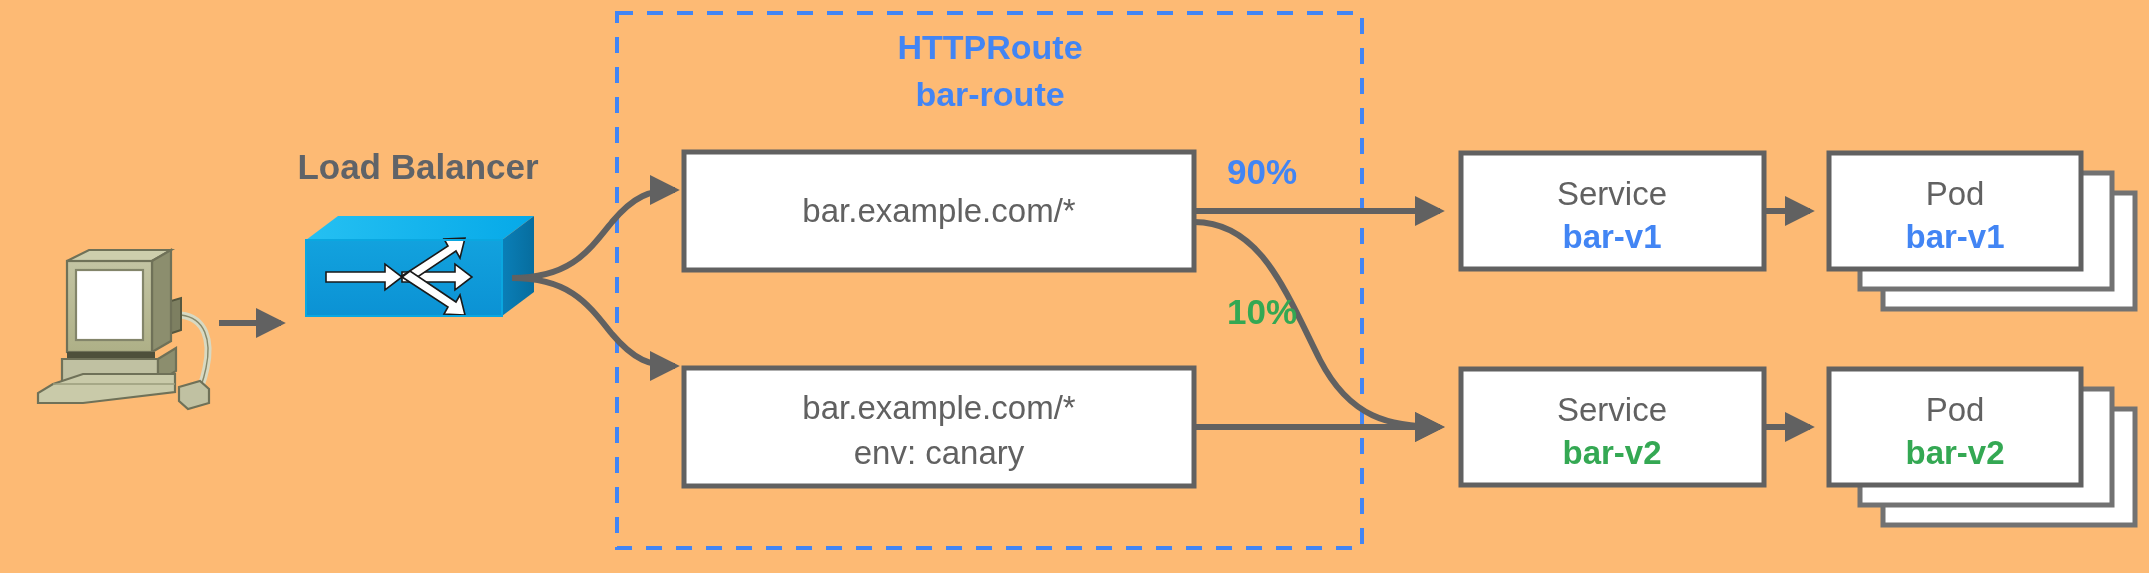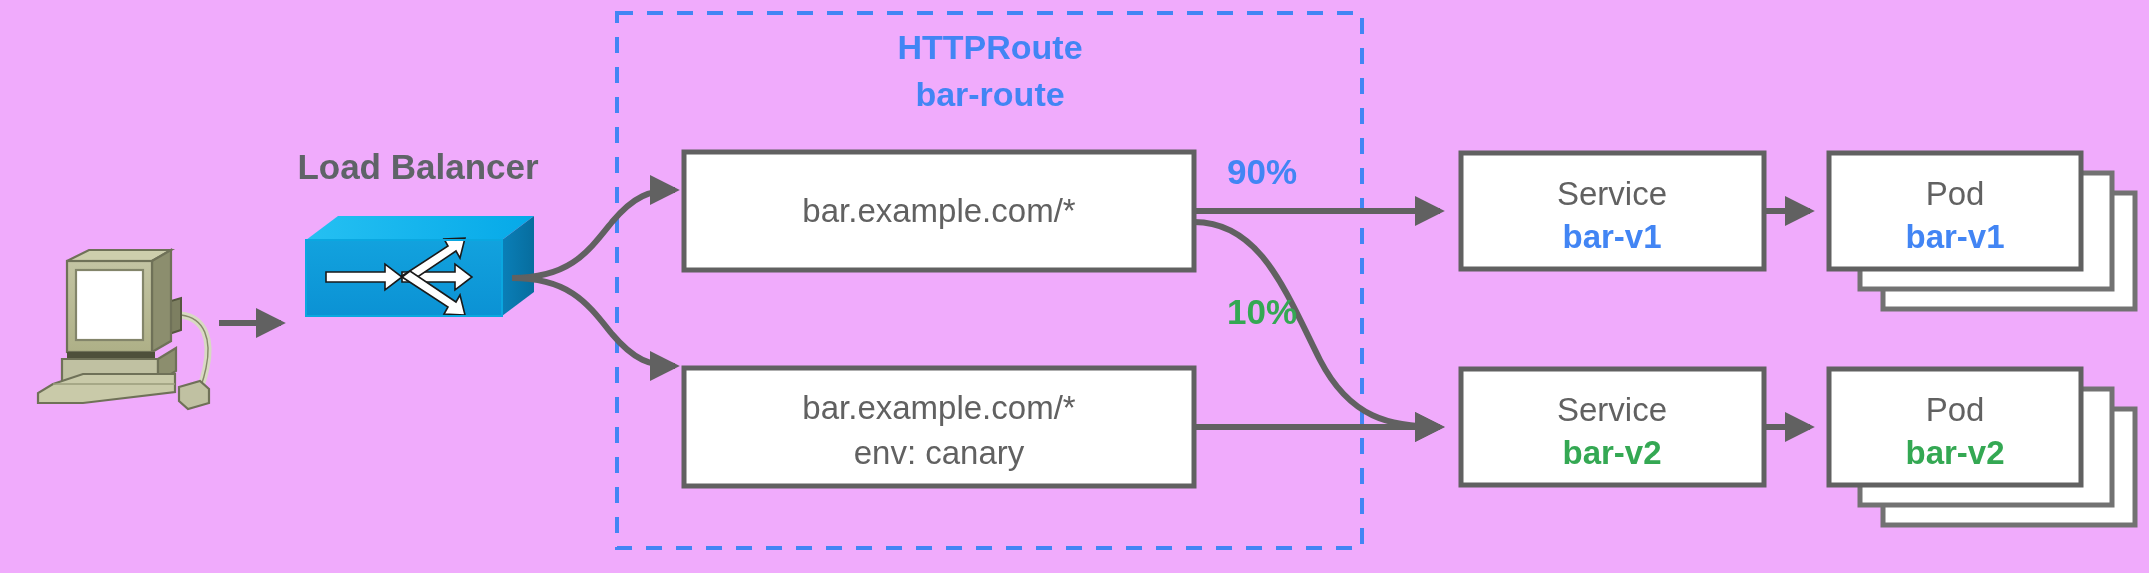--- a/index.html
+++ b/index.html
@@ -7,21 +7,21 @@
     padding: 0;
     background: #ffffff;
   }
   body {
     font-family: "Liberation Sans", sans-serif;
   }
   #diagram-root {
     position: relative;
     width: 2149px;
     height: 573px;
-    background: #f0abfc;
+    background: #fdba74;
     overflow: hidden;
     text-align: center;
   }
   #diagram-svg {
     position: absolute;
     left: 0;
     top: 0;
     width: 2149px;
     height: 573px;
   }

